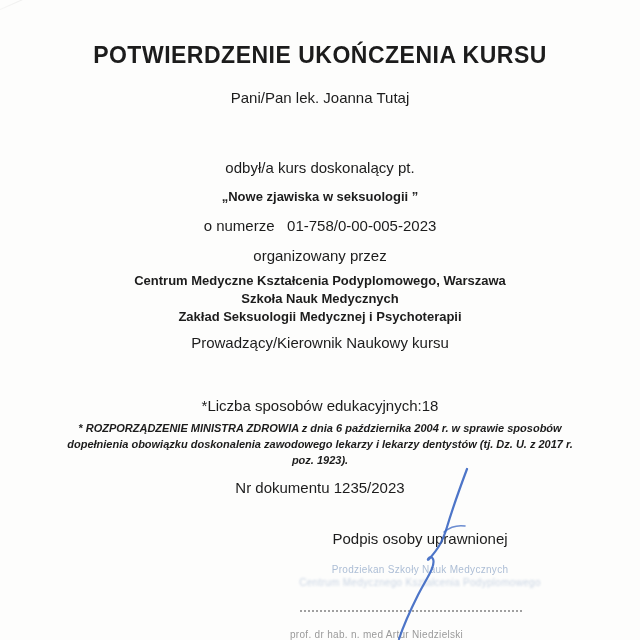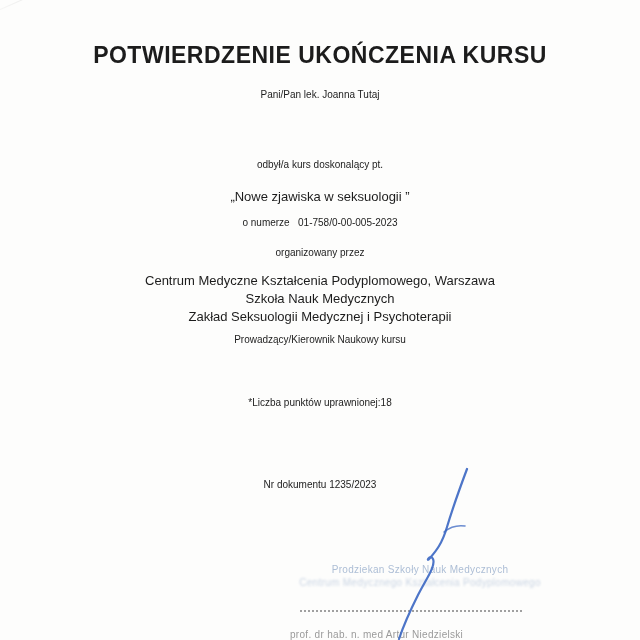--- a/index.html
+++ b/index.html
@@ -16,23 +16,23 @@
     left:0;width:640px;
     text-align:center;
     white-space:pre-wrap;
     color:#1c1c1c;
   }
   .title{
     font-size:23px;
     font-weight:bold;
     letter-spacing:.5px;
   }
-  .body-md{font-size:10px;}
-  .body-sm{font-size:13px;}
-  .bold{font-weight:normal;}
+  .body-md{font-size:15px;}
+  .body-sm{font-size:13px;font-weight:bold;}
+  .bold{font-weight:bold;}
   .footnote{
     font-size:11px;
     font-weight:bold;
     font-style:italic;
     left:60px;width:520px;
     line-height:1.45;
   }
   .sig-label{
     position:absolute;
     left:300px;width:240px;
@@ -102,25 +102,27 @@
 
   <div class="line body-md" style="top:247px">organizowany przez</div>
 
   <div class="line body-sm" style="top:273px">Centrum Medyczne Kształcenia Podyplomowego, Warszawa</div>
   <div class="line body-sm" style="top:291px">Szkoła Nauk Medycznych</div>
   <div class="line body-sm" style="top:309px">Zakład Seksuologii Medycznej i Psychoterapii</div>
 
   <div class="line body-md" style="top:334px">Prowadzący/Kierownik Naukowy kursu</div>
 
 
-  <div class="line body-md" style="top:397px">*Liczba punktów uprawnionej:18</div>
+  <div class="line body-md" style="top:397px">*Liczba sposobów edukacyjnych:18</div>
 
+  <div class="line footnote" style="top:421px">* ROZPORZĄDZENIE MINISTRA ZDROWIA z dnia 6 października 2004 r. w sprawie sposobów dopełnienia obowiązku doskonalenia zawodowego lekarzy i lekarzy dentystów (tj. Dz. U. z 2017 r. poz. 1923).</div>
 
   <div class="line body-md" style="top:479px">Nr dokumentu 1235/2023</div>
 
+  <div class="sig-label" style="top:530px">Podpis osoby uprawnionej</div>
 
   <div class="stamp" style="top:564px">Prodziekan Szkoły Nauk Medycznych</div>
   <div class="stamp stamp2" style="top:577px">Centrum Medycznego Kształcenia Podyplomowego</div>
 
   <div class="dotline"></div>
 
   <div class="signatory">prof. dr hab. n. med Artur Niedzielski</div>
 
   <svg class="sig-svg" viewBox="0 0 200 185">
     <path d="M127,14

